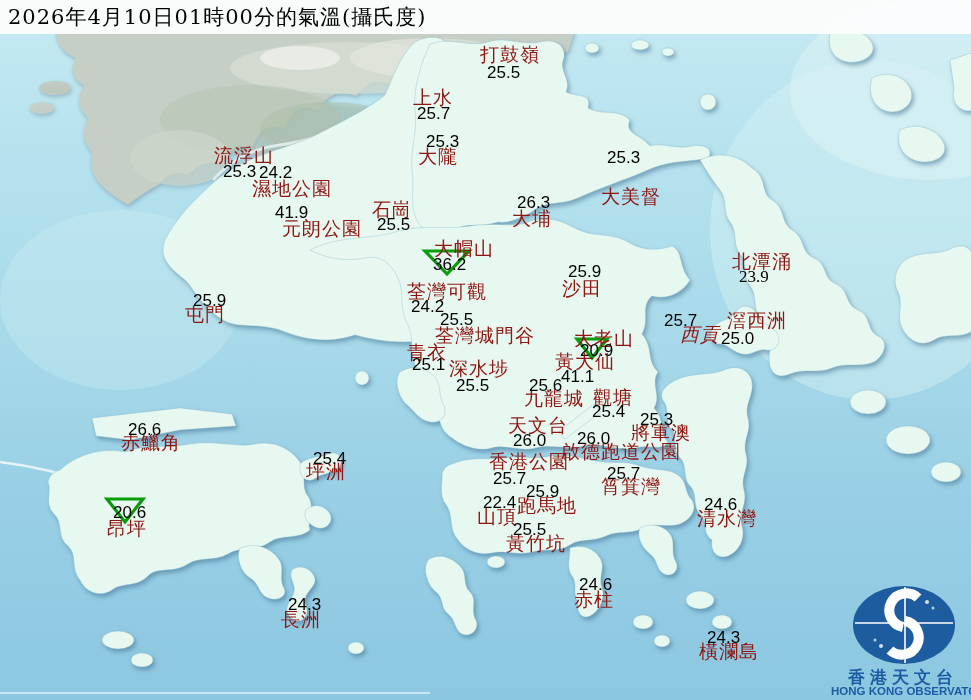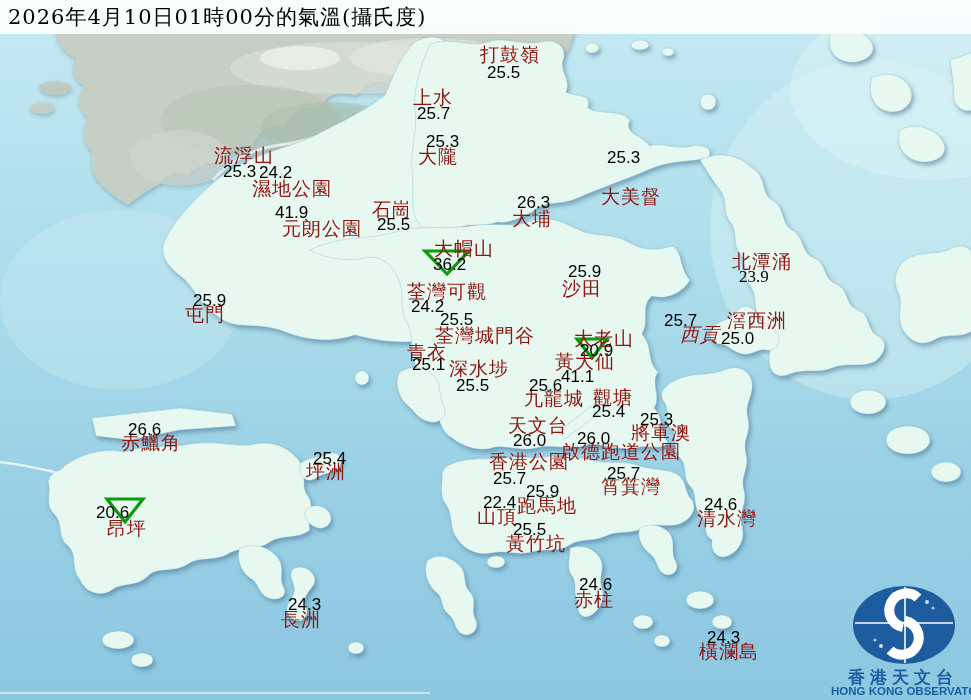--- a/index.html
+++ b/index.html
@@ -191,21 +191,21 @@
       <span class="st-name" style="left: 506px; top: 534px;">黃竹坑</span>
       <span class="st-val" style="left: 513px; top: 521px;">25.5</span>
       <span class="st-name" style="left: 121px; top: 433px;">赤鱲角</span>
       <span class="st-val" style="left: 128px; top: 421px;">26.6</span>
       <span class="st-name" style="left: 306px; top: 462px;">坪洲</span>
       <span class="st-val" style="left: 313px; top: 450px;">25.4</span>
       <svg class="st-marker" width="40" height="27" style="left: 105px; top: 497px;">
         <polygon points="2,2 38,2 20,25" fill="none" stroke="#0a9c0a" stroke-width="3.2"></polygon>
       </svg>
       <span class="st-name" style="left: 107px; top: 519px;">昂坪</span>
-      <span class="st-val" style="left: 96px; top: 504px;">20.6</span>
+      <span class="st-val" style="left: 113px; top: 504px;">20.6</span>
       <span class="st-name" style="left: 281px; top: 610px;">長洲</span>
       <span class="st-val" style="left: 288px; top: 596px;">24.3</span>
       <span class="st-name" style="left: 574px; top: 590px;">赤柱</span>
       <span class="st-val" style="left: 579px; top: 576px;">24.6</span>
       <span class="st-name" style="left: 697px; top: 509px;">清水灣</span>
       <span class="st-val" style="left: 704px; top: 496px;">24.6</span>
       <span class="st-name" style="left: 699px; top: 642px;">橫瀾島</span>
       <span class="st-val" style="left: 707px; top: 629px;">24.3</span>
     </div>
 

